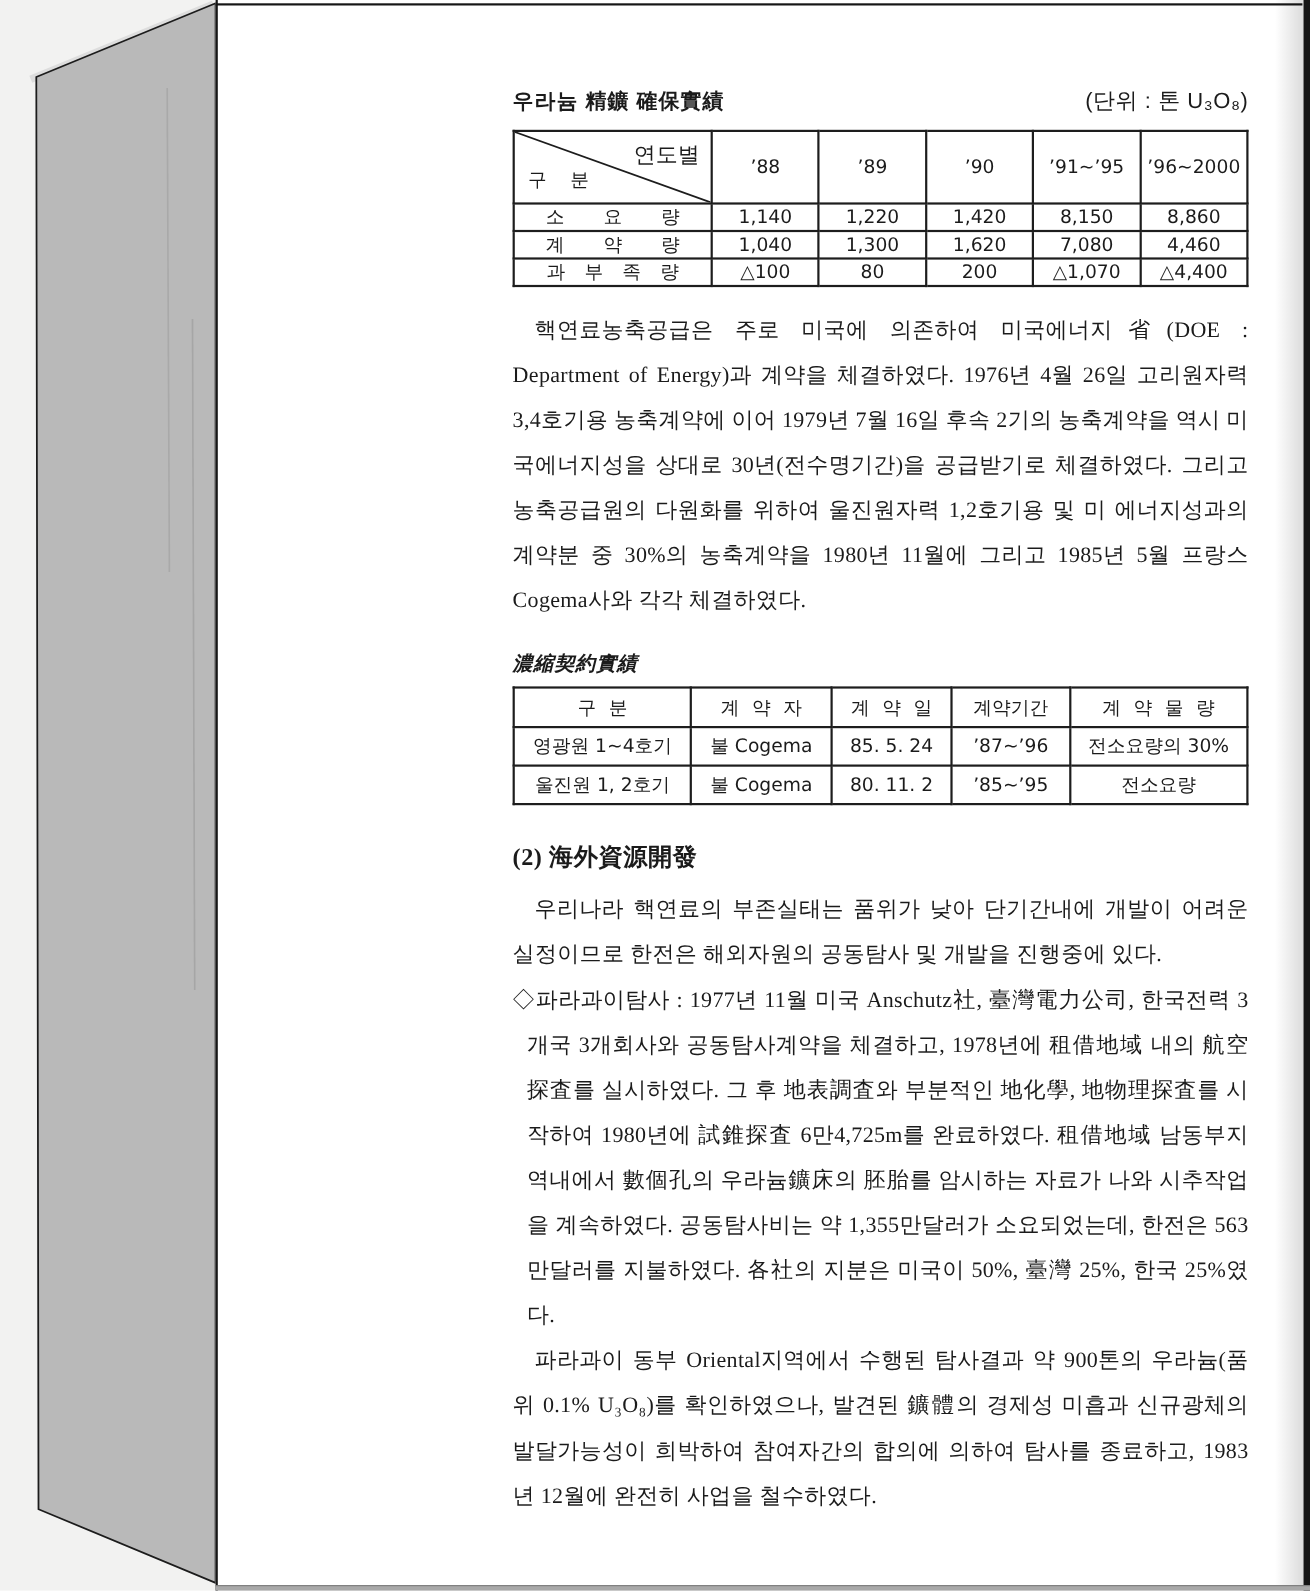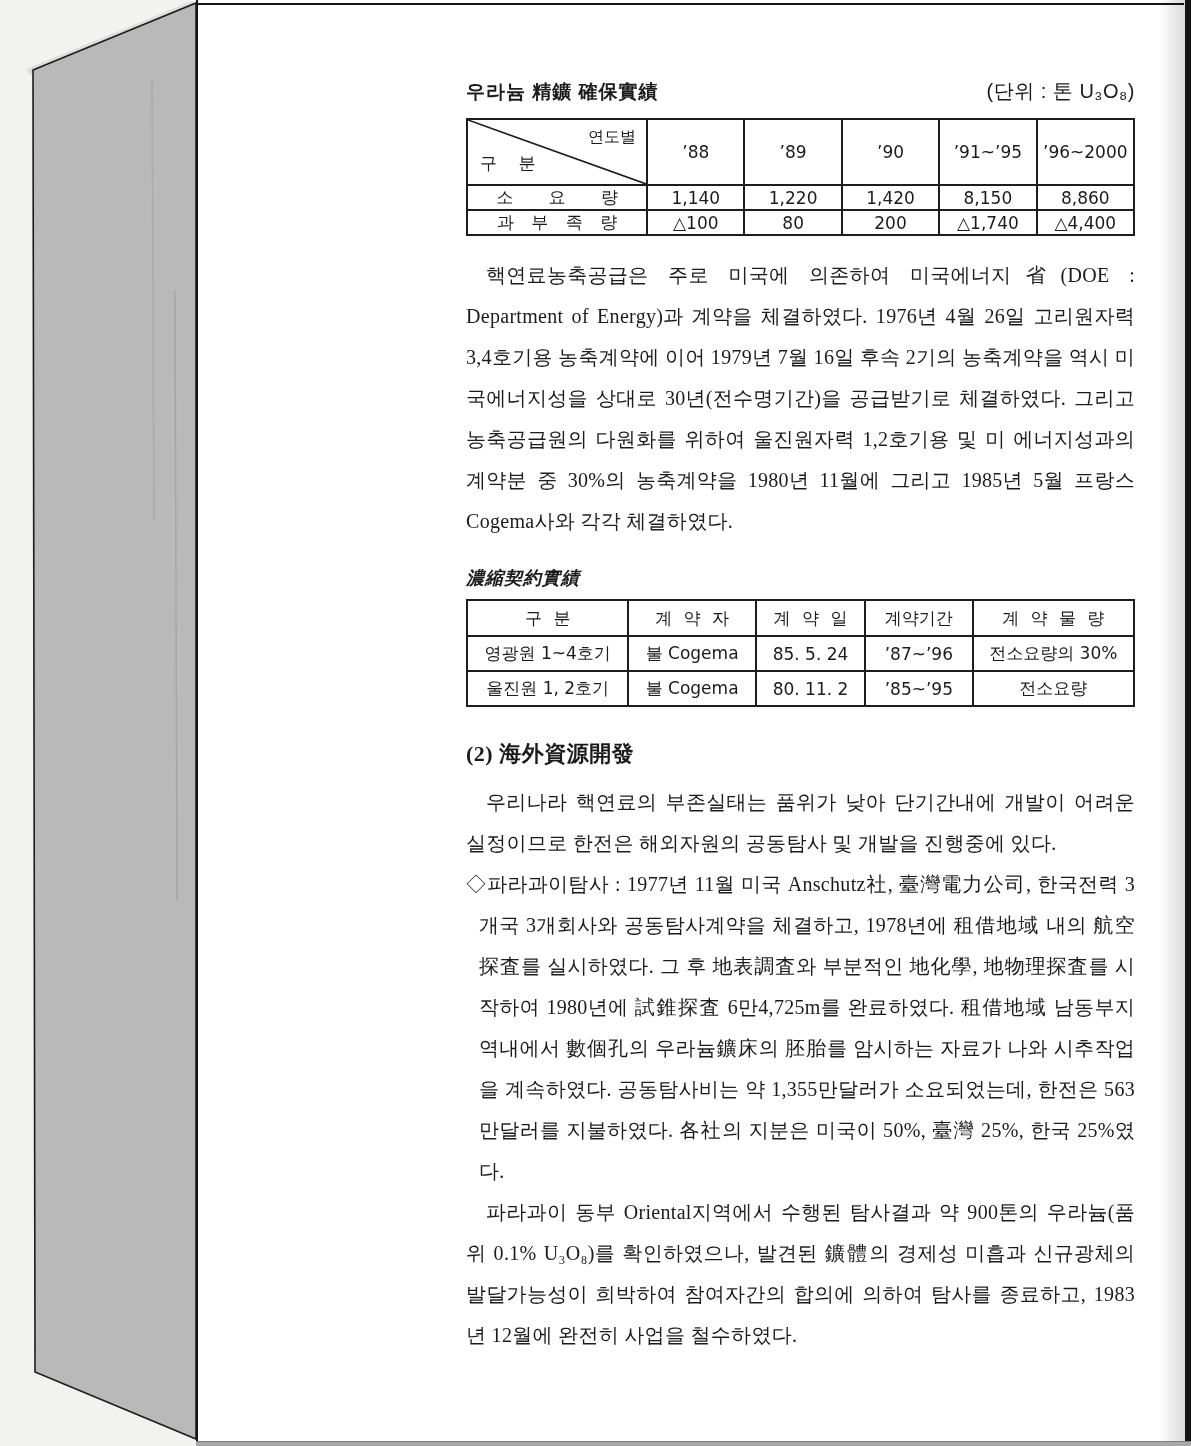--- a/index.html
+++ b/index.html
@@ -79,21 +79,21 @@
   th, td { text-align: center; vertical-align: middle; padding: 0 4px; }
 
   
   .t1 { margin-top: 13px; }
   .t1 .c-label { width: 27%; }
   .t1 .c-yr { width: 14.6%; }
   .t1 thead th { height: 66px; font-weight: normal; }
   .t1 tbody td { height: 19px; }
   .corner-cell { position: relative; padding: 0; }
   .corner-cell svg { position: absolute; left: 0; top: 0; width: 100%; height: 100%; }
-  .corner-top { position: absolute; top: 7px; right: 10px; font-size: 16px; }
+  .corner-top { position: absolute; top: 7px; right: 10px; font-size: 20px; }
   .corner-bottom { position: absolute; bottom: 9px; left: 12px; font-size: 17px; word-spacing: 16px; }
   .row-label { word-spacing: 30px; }
   .row-label-4 { word-spacing: 12px; border-radius: 15px; }
 
   
   .t2-caption {
     margin-top: 24px;
     font-family: "Liberation Sans", sans-serif;
     font-weight: bold; font-size: 18px; letter-spacing: 1px; font-style: italic;
   }
@@ -179,25 +179,33 @@
       <tbody>
         <tr>
           <td class="row-label">소 요 량</td>
           <td>1,140</td>
           <td>1,220</td>
           <td>1,420</td>
           <td>8,150</td>
           <td>8,860</td>
         </tr>
         <tr>
+          <td class="row-label">계 약 량</td>
+          <td>1,040</td>
+          <td>1,300</td>
+          <td>1,620</td>
+          <td>7,080</td>
+          <td>4,460</td>
+        </tr>
+        <tr>
           <td class="row-label row-label-4">과 부 족 량</td>
           <td>△100</td>
           <td>80</td>
           <td>200</td>
-          <td>△1,740</td>
+          <td>△1,070</td>
           <td>△4,400</td>
         </tr>
       </tbody>
     </table>
 
     <p class="para indent p1">핵연료농축공급은 주로 미국에 의존하여 미국에너지省(DOE : Department of Energy)과 계약을 체결하였다. 1976년 4월 26일 고리원자력 3,4호기용 농축계약에 이어 1979년 7월 16일 후속 2기의 농축계약을 역시 미국에너지성을 상대로 30년(전수명기간)을 공급받기로 체결하였다. 그리고 농축공급원의 다원화를 위하여 울진원자력 1,2호기용 및 미 에너지성과의 계약분 중 30%의 농축계약을 1980년 11월에 그리고 1985년 5월 프랑스 Cogema사와 각각 체결하였다.</p>
 
     <div class="t2-caption">濃縮契約實績</div>
 
     <table class="t2">

